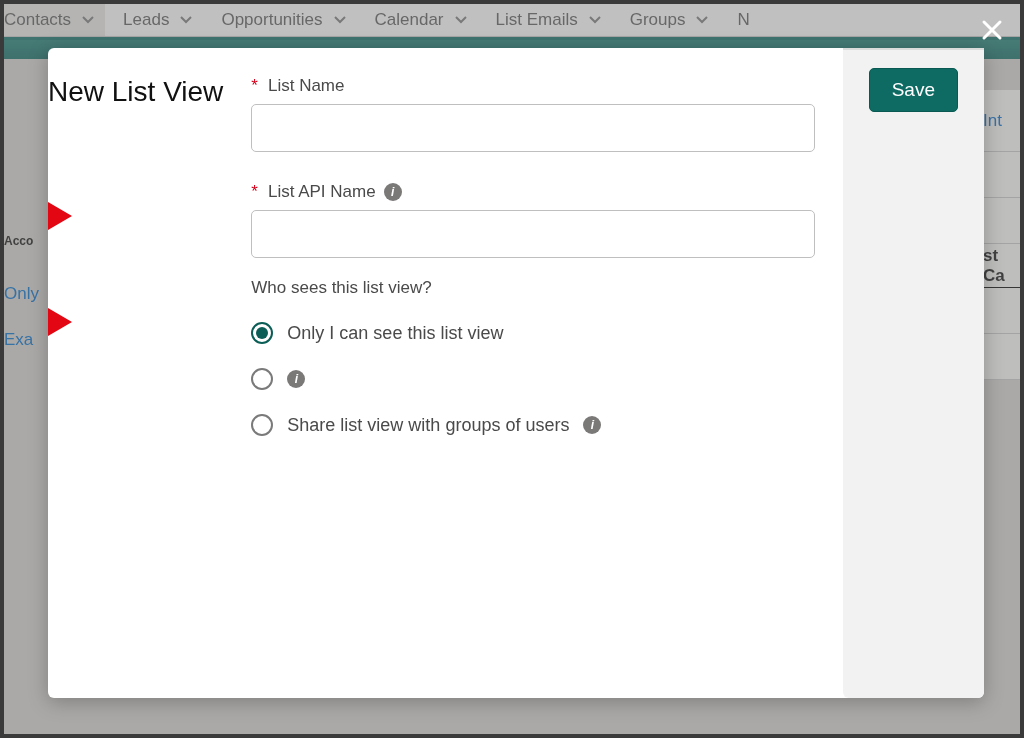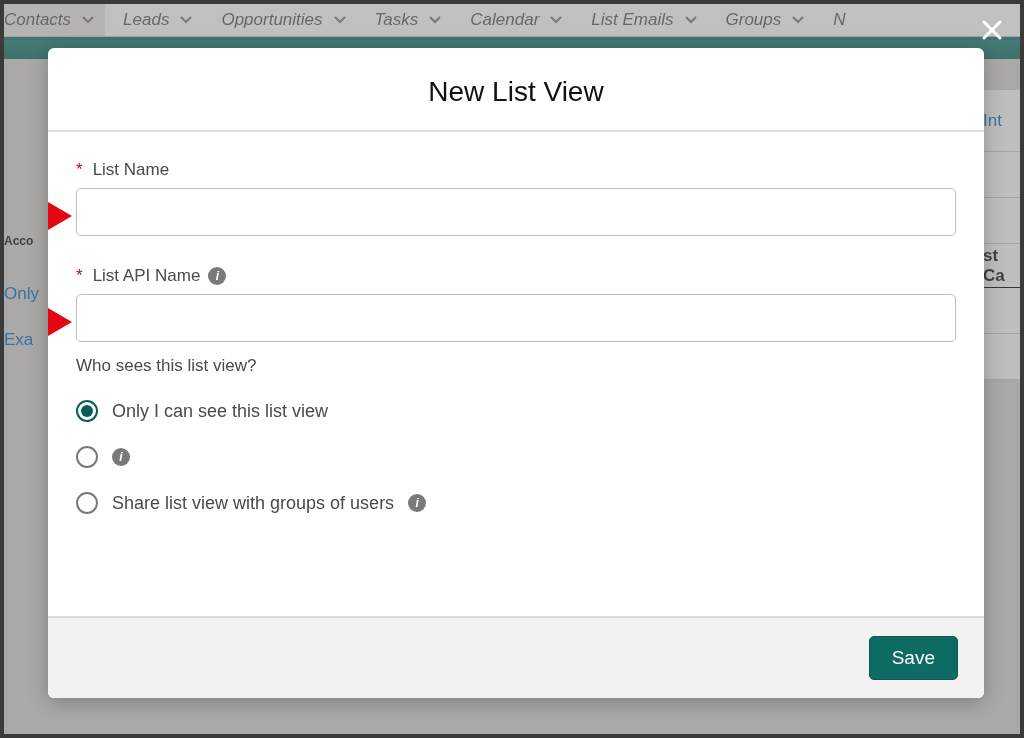--- a/index.html
+++ b/index.html
@@ -15,21 +15,21 @@
     background:#d4d2d0;
   }
   
   .topnav {
     position:absolute; left:0; top:0; width:100%; height:33px;
     background:#fdfdfd;
     border-bottom:1px solid #c9c9c9;
     display:flex; align-items:center;
     color:#5a5a5a; font-size:17px;
   }
-  .navitem { display:flex; align-items:center; padding:0 10px 0 18px; height:100%; gap:10px;font-style:italic;}
+  .navitem { display:flex; align-items:center; padding:0 10px 0 18px; height:100%; gap:10px;}
   .navitem.first { padding-left:0;}
   .navitem.active { background:#e9e8e6;}
   .chev { width:14px; height:14px; display:inline-block; }
   .chev svg { display:block; }
   .teal-strip {
     position:absolute; left:0; top:33px; width:100%; height:22px;
     background:linear-gradient(#1d7d74,#0e6b63);
     border-top:3px solid #0e6f68;
   }
   
@@ -44,41 +44,41 @@
   
   .dim {
     position:absolute; inset:0;
     background:rgba(120,120,120,0.46);
   }
   
   .modal {
     position:absolute; left:44px; top:44px; width:936px; height:650px;
     background:#fff; border-radius:6px;
     box-shadow:0 4px 20px rgba(0,0,0,0.25);
-    display:flex; flex-direction:column;
+    display:flex; 
   }
   .modal-header {
     text-align:center; padding:28px 0 22px 0;
     font-size:28px; color:#111;
   }
   .modal-hr { height:2px; background:#dcdcdc; margin:0;}
   .modal-body { padding:28px 28px 0 28px; flex:1;}
   .label-row { display:flex; align-items:center; gap:8px; color:#4a4a4a; font-size:17px; margin-bottom:8px;}
   .req { color:#d0021b; font-size:17px; margin-right:2px;}
   .txt-input {
     width:100%; height:48px; border:1px solid #bfbfbf; border-radius:5px;
     font-size:17px; padding:0 12px; background:#fff;
   }
   .info-icon {
     width:18px; height:18px; border-radius:50%; background:#7b7978;
     display:inline-flex; align-items:center; justify-content:center;
     color:#fff; font-size:12px; font-weight:700; font-style:italic;
   }
   .section-gap { height:30px; }
-  .question { color:#4a4a4a; font-size:17px; margin-top:14px; margin-bottom:20px;}
+  .question { color:#4a4a4a; font-size:17px; margin-top:20px; margin-bottom:20px;}
   .radio-row { display:flex; align-items:center; gap:14px; color:#4a4a4a; font-size:18px; margin:24px 0;}
   .radio {
     width:22px; height:22px; border:2px solid #7a7a7a; border-radius:50%;
     display:inline-flex; align-items:center; justify-content:center; flex-shrink:0;
   }
   .radio.checked { border-color:#0b5e56;}
   .radio.checked::after{ content:""; width:12px; height:12px; background:#0b5e56; border-radius:50%;}
   .modal-footer {
     background:#f2f2f2; border-top:2px solid #dcdcdc;
     padding:18px 26px; display:flex; justify-content:flex-end; gap:14px;
@@ -118,28 +118,20 @@
     <div class="navitem">
       <span>Leads</span>
       <span class="chev">
           <svg viewBox="0 0 14 14">
             <path d="M2 4l5 5 5-5" fill="none" stroke="#7a7a7a" stroke-width="2"></path>
           </svg>
         </span>
     </div>
     <div class="navitem">
       <span>Opportunities</span>
-      <span class="chev">
-          <svg viewBox="0 0 14 14">
-            <path d="M2 4l5 5 5-5" fill="none" stroke="#7a7a7a" stroke-width="2"></path>
-          </svg>
-        </span>
-    </div>
-    <div class="navitem">
-      <span>Tasks</span>
       <span class="chev">
           <svg viewBox="0 0 14 14">
             <path d="M2 4l5 5 5-5" fill="none" stroke="#7a7a7a" stroke-width="2"></path>
           </svg>
         </span>
     </div>
     <div class="navitem">
       <span>Calendar</span>
       <span class="chev">
           <svg viewBox="0 0 14 14">

